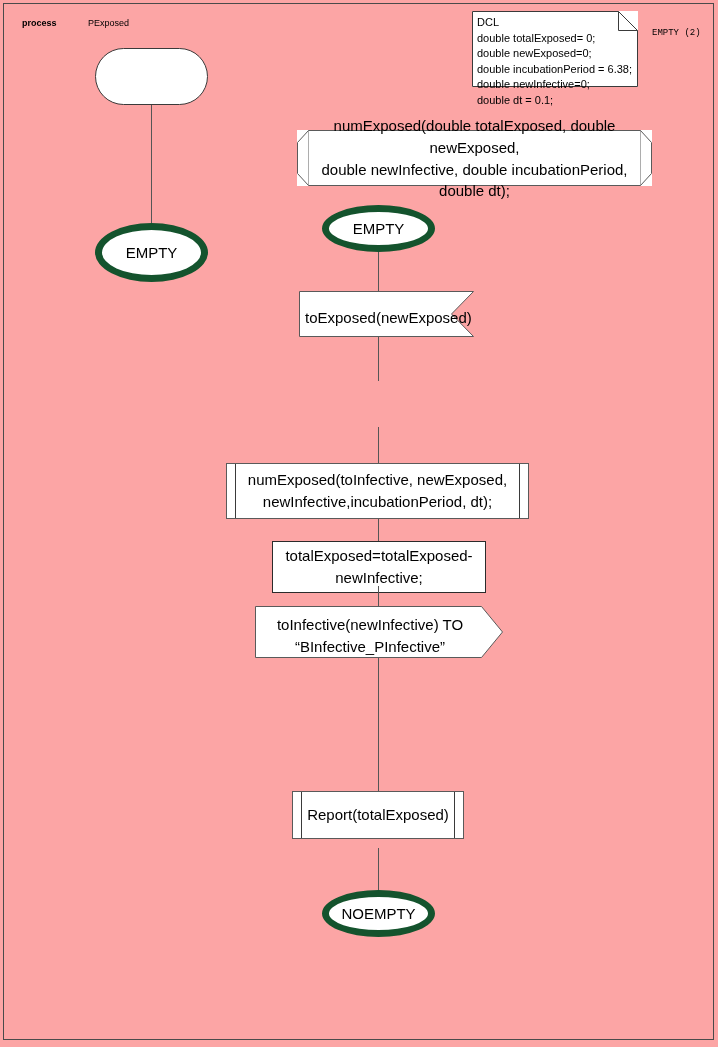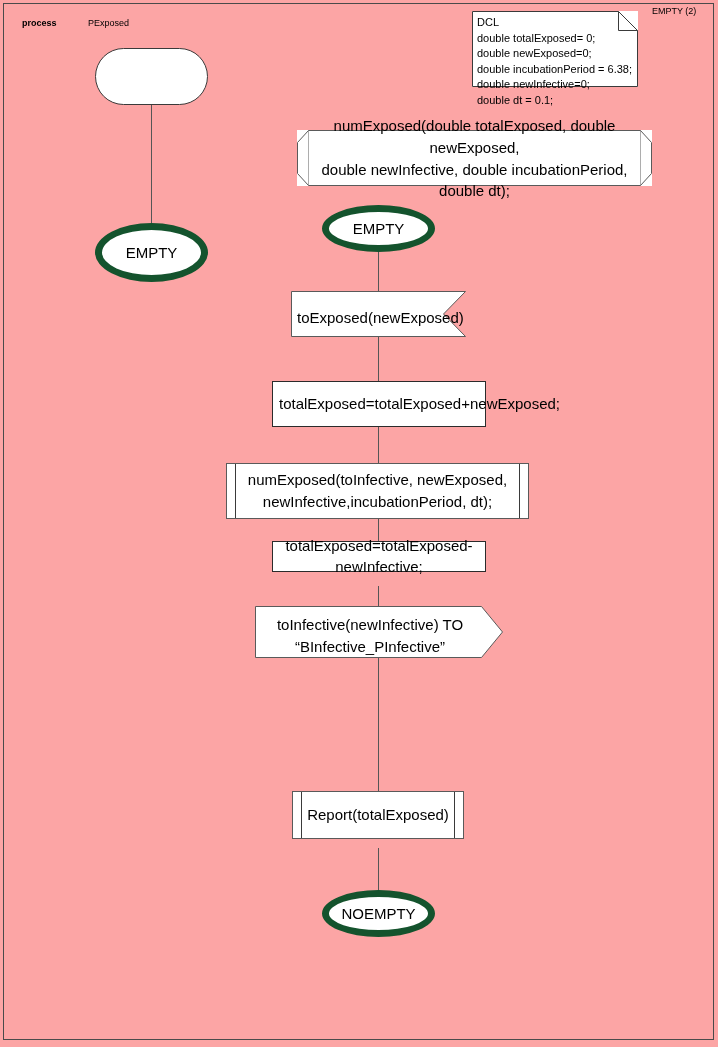--- a/index.html
+++ b/index.html
@@ -122,21 +122,21 @@
 <body>
 
 <div id="canvas">
 
   <div id="frame"></div>
 
   <div class="lbl bold" style="left:22px; top:18px;">process</div>
 
   <div class="lbl" style="left:88px; top:18px;">PExposed</div>
 
-  <div class="lbl" style="left:652px; top:6px;">EMPTY (2)</div>
+  <div class="lbl" style="left:652px; top:28px;font-family:Liberation Mono, monospace;">EMPTY (2)</div>
 
   <div class="shape sdl-dcl" style="left:472px; top:11px; width:166px; height:76px;">
     <svg width="166" height="76" viewBox="0 0 166 76">
       <path d="M0.5,0.5 L146.5,0.5 L165.5,19.5 L165.5,75.5 L0.5,75.5 Z" fill="#ffffff" stroke="#3a3a3a" stroke-width="1"></path>
       <path d="M146.5,0.5 L146.5,19.5 L165.5,19.5" fill="none" stroke="#3a3a3a" stroke-width="1"></path>
     </svg>
     <div class="dcltxt">DCL
 double totalExposed= 0;
 double newExposed=0;
 double incubationPeriod = 6.38;
@@ -163,45 +163,42 @@
     <div class="txt" style="padding:0 16px;">numExposed(double totalExposed, double newExposed,
 double newInfective, double incubationPeriod, double dt);</div>
   </div>
 
   <div class="shape sdl-state" style="left:322px; top:205px; width:113px; height:47px;">
     <div class="txt">EMPTY</div>
   </div>
 
   <div class="conn" style="left:378px; top:252px; height:39px;"></div>
 
-  <div class="shape sdl-input" style="left:291px; top:291px; width:175px; height:54px;">
+  <div class="shape sdl-input" style="left:299px; top:291px; width:175px; height:54px;">
     <svg width="175" height="46" viewBox="0 0 175 46">
       <path d="M0.5,0.5 L174.5,0.5 L152.5,23 L174.5,45.5 L0.5,45.5 Z" fill="#ffffff" stroke="#5a5a5a" stroke-width="1"></path>
     </svg>
     <div class="txt" style="padding-right:36px;">toExposed(newExposed)</div>
   </div>
 
   <div class="conn" style="left:378px; top:337px; height:44px;"></div>
 
-  <div class="shape sdl-task" style="left:272px; top:381px; width:214px; height:46px;">
-    <div class="txt">totalExposed=totalExposed+newExposed;</div>
-  </div>
 
   <div class="conn" style="left:378px; top:427px; height:36px;"></div>
 
   <div class="shape sdl-call" style="left:226px; top:463px; width:303px; height:56px;">
     <div class="bar-l"></div>
     <div class="bar-r"></div>
     <div class="txt" style="padding:0 14px;">numExposed(toInfective, newExposed,
 newInfective,incubationPeriod, dt);</div>
   </div>
 
   <div class="conn" style="left:378px; top:519px; height:22px;"></div>
 
-  <div class="shape sdl-task" style="left:272px; top:541px; width:214px; height:31px;text-decoration:underline;">
+  <div class="shape sdl-task" style="left:272px; top:541px; width:214px; height:52px;text-decoration:underline;">
     <div class="txt">totalExposed=totalExposed-newInfective;</div>
   </div>
 
   <div class="conn" style="left:378px; top:586px; height:20px;"></div>
 
   <div class="shape sdl-output" style="left:255px; top:606px; width:248px; height:60px;">
     <svg width="248" height="52" viewBox="0 0 248 52">
       <path d="M0.5,0.5 L226.5,0.5 L247.5,26 L226.5,51.5 L0.5,51.5 Z" fill="#ffffff" stroke="#5a5a5a" stroke-width="1"></path>
     </svg>
     <div class="txt" style="padding-right:24px;">toInfective(newInfective) TO “BInfective_PInfective”</div>

